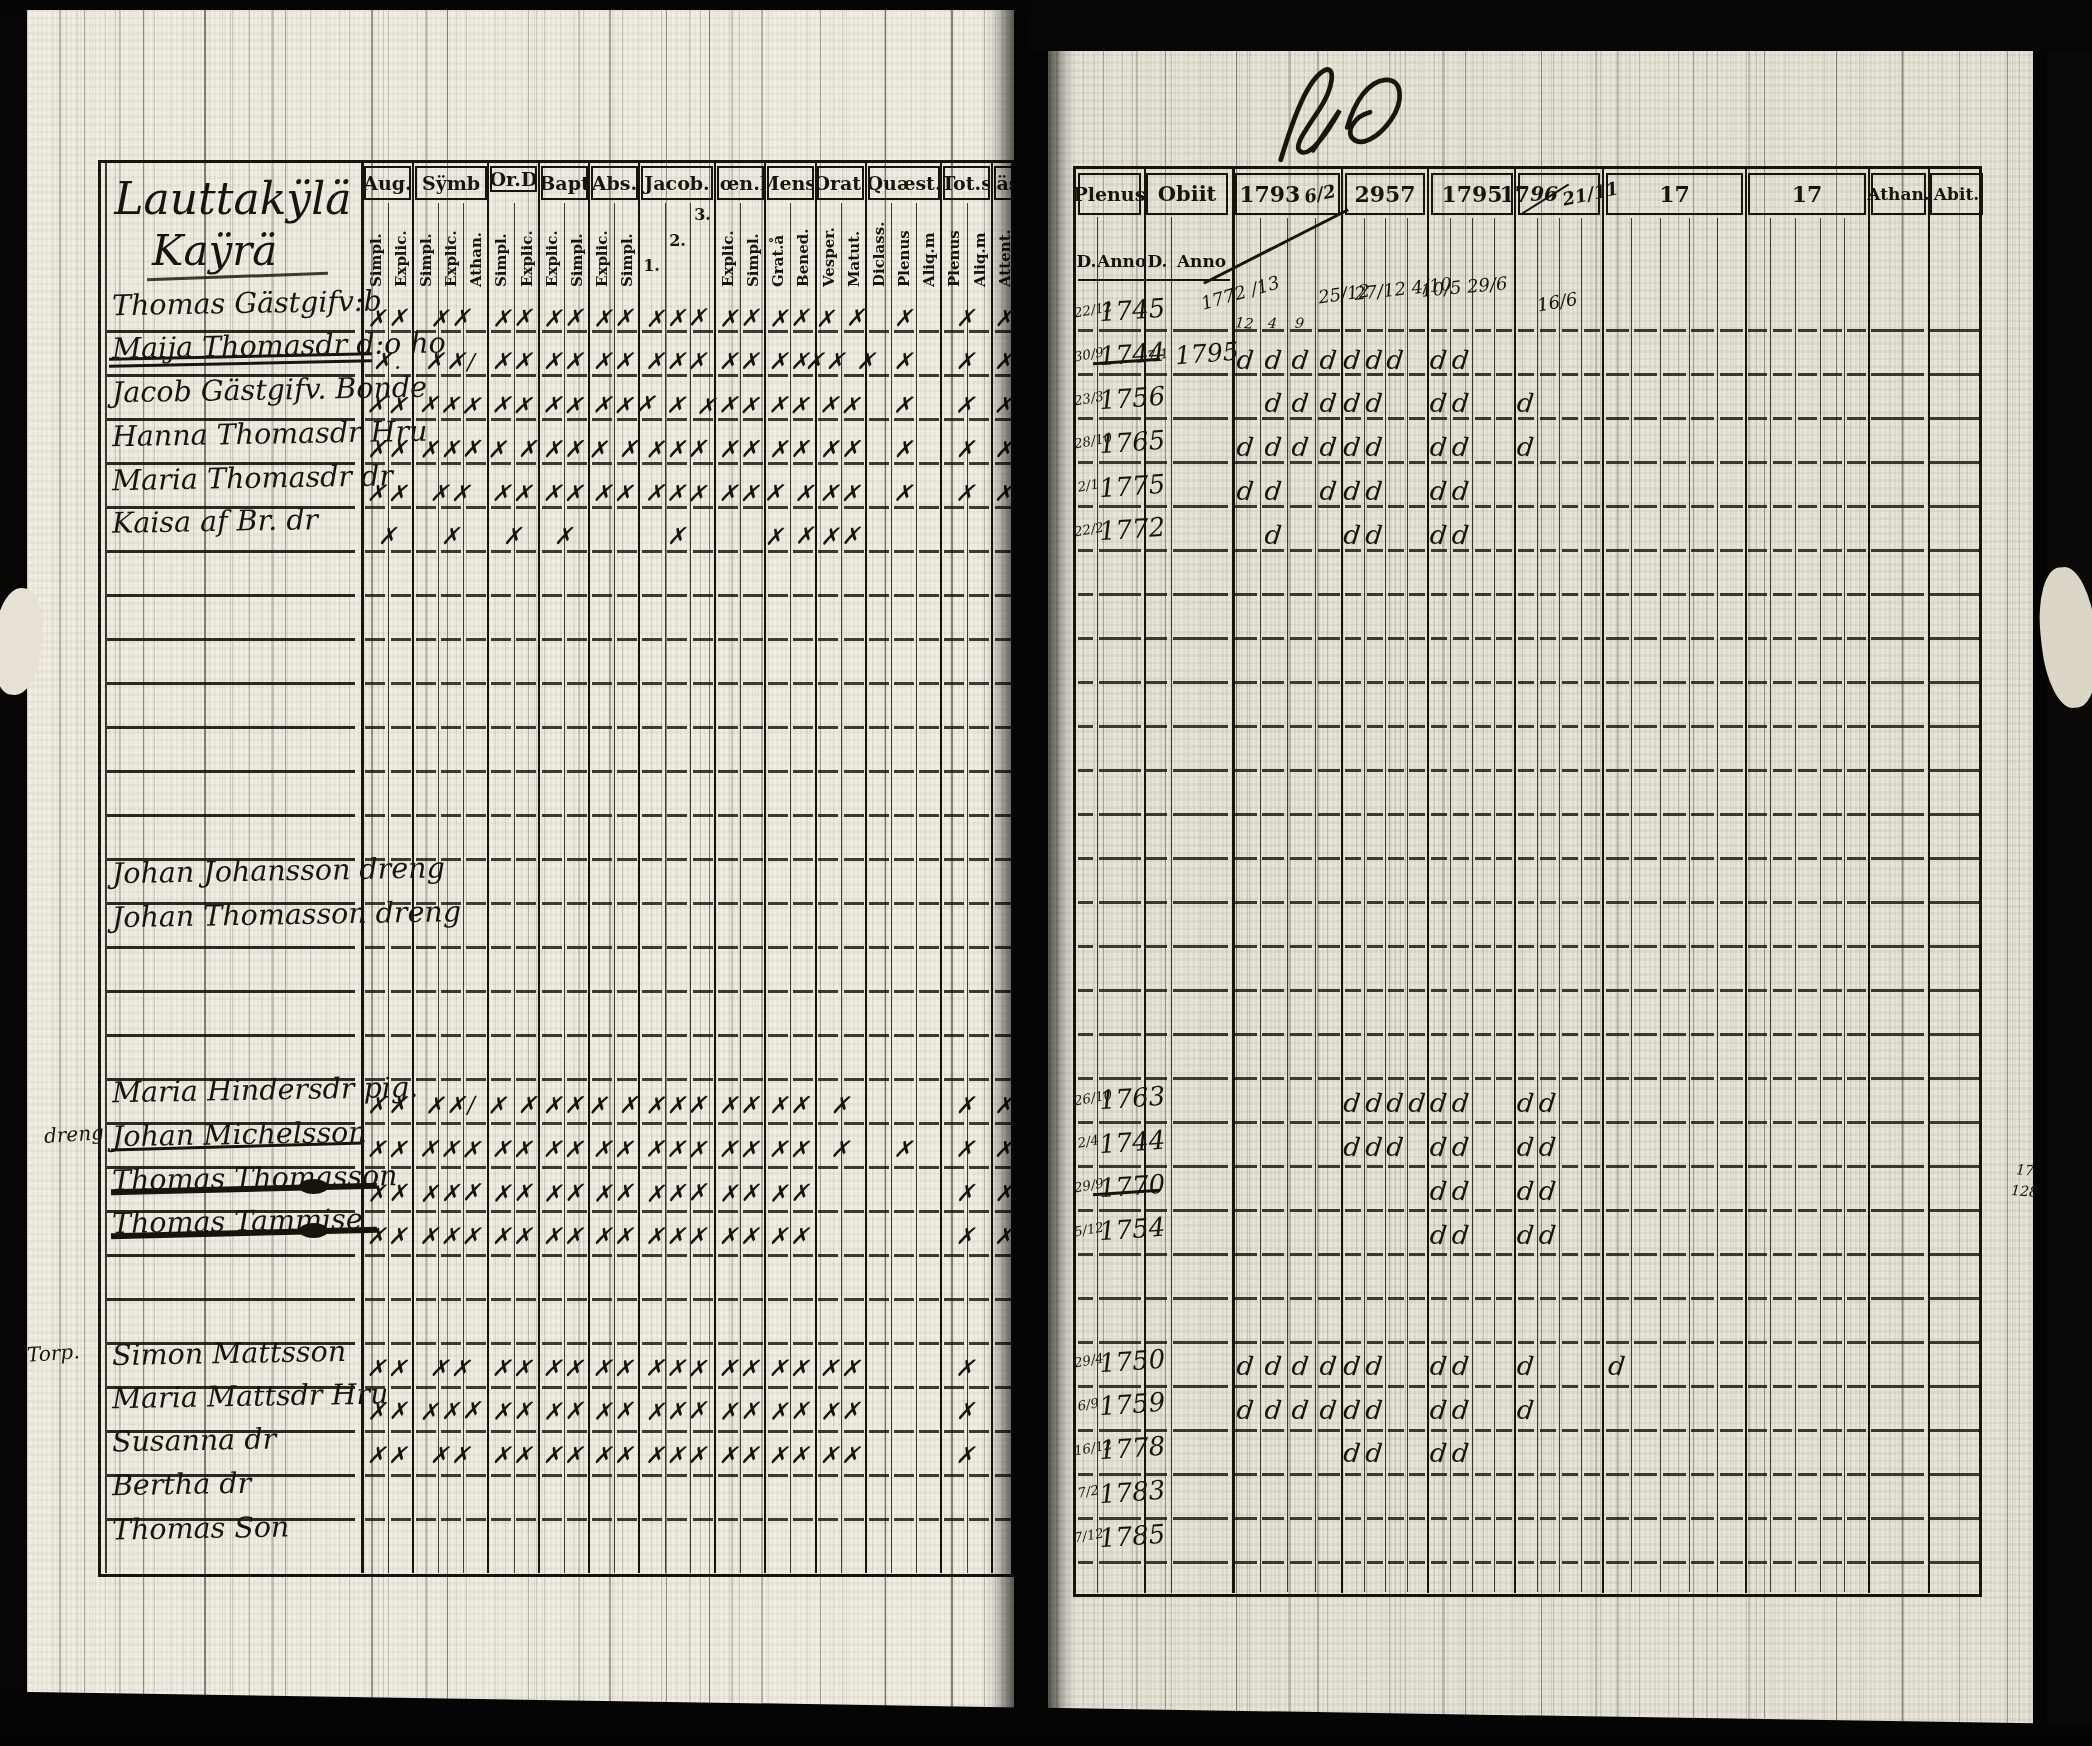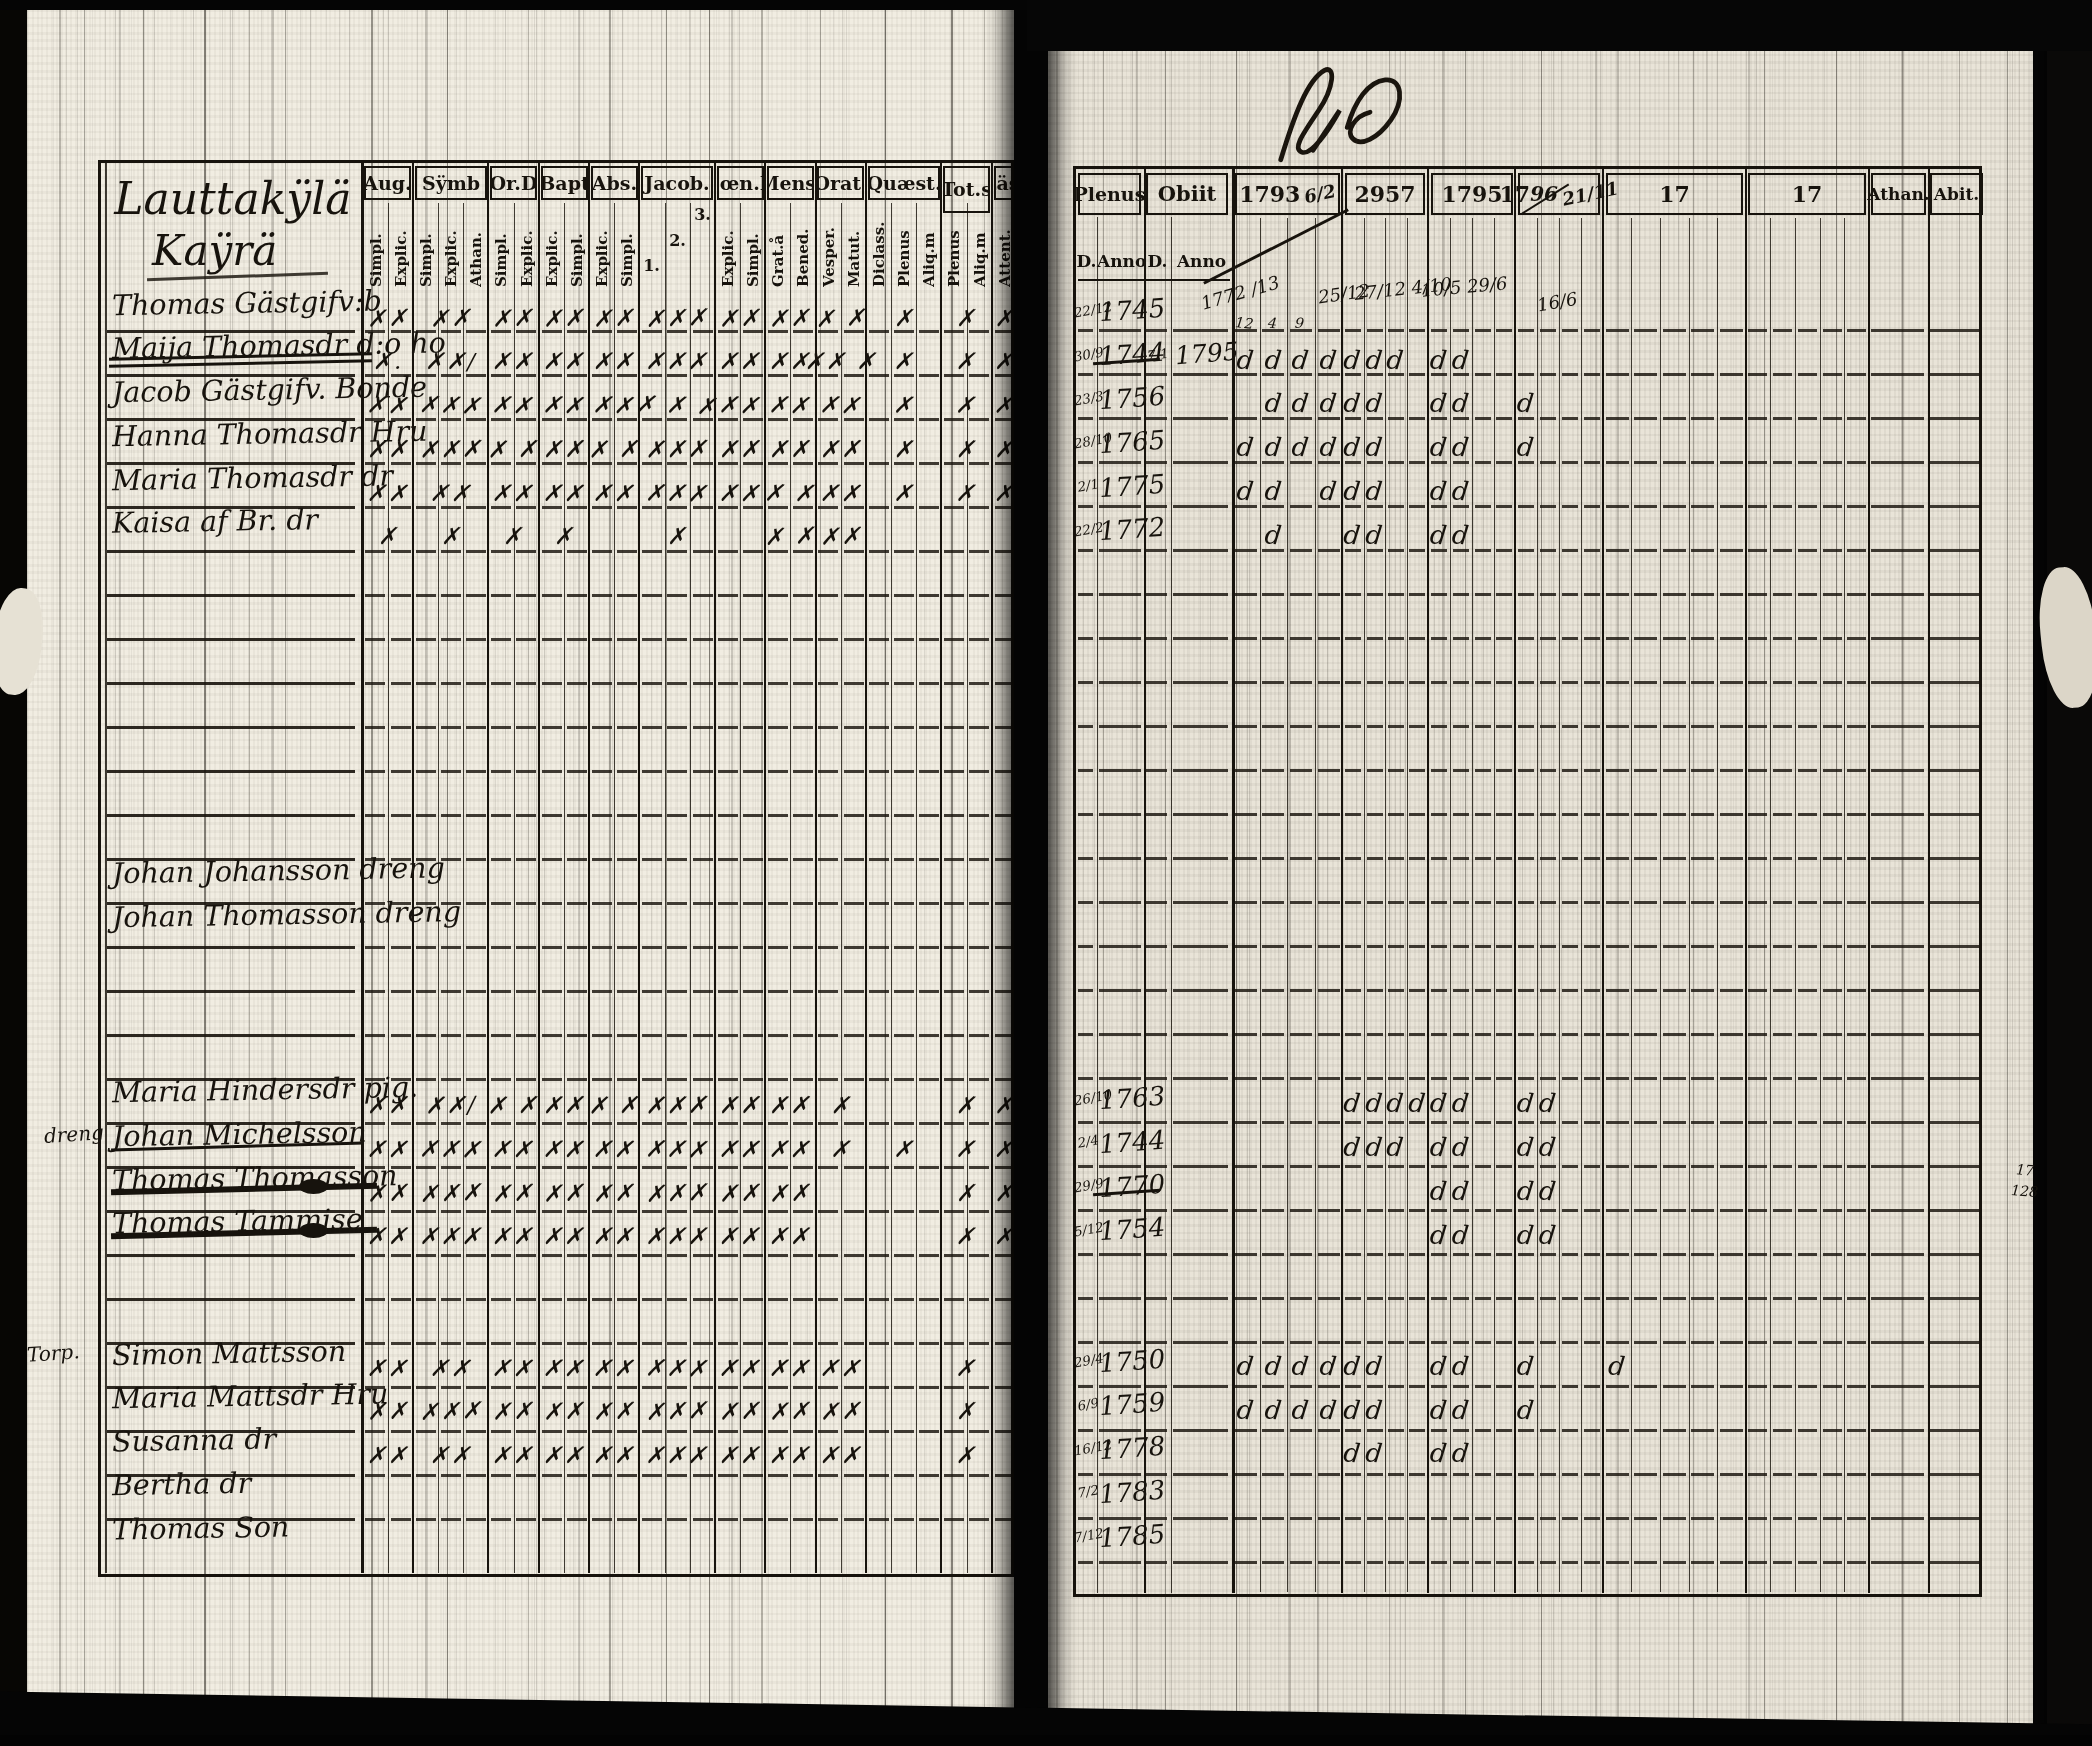--- a/index.html
+++ b/index.html
@@ -87,21 +87,21 @@
       <div class="abs pr" style="left: 314px; top: 2.9px; width: 72px; height: 34px; border: 2.4px solid rgb(23, 19, 13); display: flex; align-items: center; justify-content: center; font-size: 19px; font-weight: bold; overflow: hidden;">Sÿmb</div>
       <div class="abs vtxt pr" style="left: 313px; top: 42px; width: 23px; height: 82px; font-size: 15px; font-weight: bold; display: flex; align-items: center; justify-content: flex-start; overflow: hidden;">Simpl.</div>
       <div class="abs" style="left: 315px; top: 126px; width: 19.5px; height: 1269px; background: repeating-linear-gradient(transparent 0px, transparent 41px, rgba(24, 19, 12, 0.82) 41px, rgba(24, 19, 12, 0.82) 44px);"></div>
       <div class="abs" style="left: 337px; top: 40px; width: 1px; height: 1370px; background: rgba(24, 19, 12, 0.82);"></div>
       <div class="abs vtxt pr" style="left: 338px; top: 42px; width: 23px; height: 82px; font-size: 15px; font-weight: bold; display: flex; align-items: center; justify-content: flex-start; overflow: hidden;">Explic.</div>
       <div class="abs" style="left: 340px; top: 126px; width: 19.5px; height: 1269px; background: repeating-linear-gradient(transparent 0px, transparent 41px, rgba(24, 19, 12, 0.82) 41px, rgba(24, 19, 12, 0.82) 44px);"></div>
       <div class="abs" style="left: 362px; top: 40px; width: 1px; height: 1370px; background: rgba(24, 19, 12, 0.82);"></div>
       <div class="abs vtxt pr" style="left: 363px; top: 42px; width: 23px; height: 82px; font-size: 15px; font-weight: bold; display: flex; align-items: center; justify-content: flex-start; overflow: hidden;">Athan.</div>
       <div class="abs" style="left: 365px; top: 126px; width: 19.5px; height: 1269px; background: repeating-linear-gradient(transparent 0px, transparent 41px, rgba(24, 19, 12, 0.82) 41px, rgba(24, 19, 12, 0.82) 44px);"></div>
       <div class="abs" style="left: 386px; top: 0px; width: 2.4px; height: 1410px; background: rgb(23, 19, 13);"></div>
-      <div class="abs pr" style="left: 389px; top: 2.9px; width: 47px; height: 34px; border: 2.4px solid rgb(23, 19, 13); display: flex; align-items: center; justify-content: center; font-size: 19px; font-weight: bold; overflow: hidden;">Or.D</div>
+      <div class="abs pr" style="left: 389px; top: 2.9px; width: 47px; height: 26px; border: 2.4px solid rgb(23, 19, 13); display: flex; align-items: center; justify-content: center; font-size: 19px; font-weight: bold; overflow: hidden;">Or.D</div>
       <div class="abs vtxt pr" style="left: 388px; top: 42px; width: 23px; height: 82px; font-size: 15px; font-weight: bold; display: flex; align-items: center; justify-content: flex-start; overflow: hidden;">Simpl.</div>
       <div class="abs" style="left: 390px; top: 126px; width: 19.5px; height: 1269px; background: repeating-linear-gradient(transparent 0px, transparent 41px, rgba(24, 19, 12, 0.82) 41px, rgba(24, 19, 12, 0.82) 44px);"></div>
       <div class="abs" style="left: 413px; top: 40px; width: 1px; height: 1370px; background: rgba(24, 19, 12, 0.82);"></div>
       <div class="abs vtxt pr" style="left: 414px; top: 42px; width: 23px; height: 82px; font-size: 15px; font-weight: bold; display: flex; align-items: center; justify-content: flex-start; overflow: hidden;">Explic.</div>
       <div class="abs" style="left: 415px; top: 126px; width: 19.5px; height: 1269px; background: repeating-linear-gradient(transparent 0px, transparent 41px, rgba(24, 19, 12, 0.82) 41px, rgba(24, 19, 12, 0.82) 44px);"></div>
       <div class="abs" style="left: 437px; top: 0px; width: 2.4px; height: 1410px; background: rgb(23, 19, 13);"></div>
       <div class="abs pr" style="left: 440px; top: 2.9px; width: 47px; height: 34px; border: 2.4px solid rgb(23, 19, 13); display: flex; align-items: center; justify-content: center; font-size: 19px; font-weight: bold; overflow: hidden;">Bapt</div>
       <div class="abs vtxt pr" style="left: 439px; top: 42px; width: 23px; height: 82px; font-size: 15px; font-weight: bold; display: flex; align-items: center; justify-content: flex-start; overflow: hidden;">Explic.</div>
       <div class="abs" style="left: 441px; top: 126px; width: 19.5px; height: 1269px; background: repeating-linear-gradient(transparent 0px, transparent 41px, rgba(24, 19, 12, 0.82) 41px, rgba(24, 19, 12, 0.82) 44px);"></div>
       <div class="abs" style="left: 463px; top: 40px; width: 1px; height: 1370px; background: rgba(24, 19, 12, 0.82);"></div>
@@ -149,21 +149,21 @@
       <div class="abs pr" style="left: 767px; top: 2.9px; width: 72px; height: 34px; border: 2.4px solid rgb(23, 19, 13); display: flex; align-items: center; justify-content: center; font-size: 19px; font-weight: bold; overflow: hidden;">Quæst.</div>
       <div class="abs vtxt pr" style="left: 766px; top: 42px; width: 23px; height: 82px; font-size: 15px; font-weight: bold; display: flex; align-items: center; justify-content: flex-start; overflow: hidden;">Diclass.</div>
       <div class="abs" style="left: 768px; top: 126px; width: 19.5px; height: 1269px; background: repeating-linear-gradient(transparent 0px, transparent 41px, rgba(24, 19, 12, 0.82) 41px, rgba(24, 19, 12, 0.82) 44px);"></div>
       <div class="abs" style="left: 790px; top: 40px; width: 1px; height: 1370px; background: rgba(24, 19, 12, 0.82);"></div>
       <div class="abs vtxt pr" style="left: 791px; top: 42px; width: 23px; height: 82px; font-size: 15px; font-weight: bold; display: flex; align-items: center; justify-content: flex-start; overflow: hidden;">Plenus</div>
       <div class="abs" style="left: 793px; top: 126px; width: 19.5px; height: 1269px; background: repeating-linear-gradient(transparent 0px, transparent 41px, rgba(24, 19, 12, 0.82) 41px, rgba(24, 19, 12, 0.82) 44px);"></div>
       <div class="abs" style="left: 815px; top: 40px; width: 1px; height: 1370px; background: rgba(24, 19, 12, 0.82);"></div>
       <div class="abs vtxt pr" style="left: 816px; top: 42px; width: 23px; height: 82px; font-size: 15px; font-weight: bold; display: flex; align-items: center; justify-content: flex-start; overflow: hidden;">Aliq.m</div>
       <div class="abs" style="left: 818px; top: 126px; width: 19.5px; height: 1269px; background: repeating-linear-gradient(transparent 0px, transparent 41px, rgba(24, 19, 12, 0.82) 41px, rgba(24, 19, 12, 0.82) 44px);"></div>
       <div class="abs" style="left: 839px; top: 0px; width: 2.4px; height: 1410px; background: rgb(23, 19, 13);"></div>
-      <div class="abs pr" style="left: 842px; top: 2.9px; width: 47px; height: 47px; border: 2.4px solid rgb(23, 19, 13); display: flex; align-items: center; justify-content: center; font-size: 19px; font-weight: bold; overflow: hidden; text-align: right;">Tot.s</div>
+      <div class="abs pr" style="left: 842px; top: 2.9px; width: 47px; height: 34px; border: 2.4px solid rgb(23, 19, 13); display: flex; align-items: center; justify-content: center; font-size: 19px; font-weight: bold; overflow: hidden; text-align: right;">Tot.s</div>
       <div class="abs vtxt pr" style="left: 841px; top: 42px; width: 23px; height: 82px; font-size: 15px; font-weight: bold; display: flex; align-items: center; justify-content: flex-start; overflow: hidden;">Plenus</div>
       <div class="abs" style="left: 843px; top: 126px; width: 19.5px; height: 1269px; background: repeating-linear-gradient(transparent 0px, transparent 41px, rgba(24, 19, 12, 0.82) 41px, rgba(24, 19, 12, 0.82) 44px);"></div>
       <div class="abs" style="left: 866px; top: 40px; width: 1px; height: 1370px; background: rgba(24, 19, 12, 0.82);"></div>
       <div class="abs vtxt pr" style="left: 867px; top: 42px; width: 23px; height: 82px; font-size: 15px; font-weight: bold; display: flex; align-items: center; justify-content: flex-start; overflow: hidden;">Aliq.m</div>
       <div class="abs" style="left: 868px; top: 126px; width: 19.5px; height: 1269px; background: repeating-linear-gradient(transparent 0px, transparent 41px, rgba(24, 19, 12, 0.82) 41px, rgba(24, 19, 12, 0.82) 44px);"></div>
       <div class="abs" style="left: 890px; top: 0px; width: 2.4px; height: 1410px; background: rgb(23, 19, 13);"></div>
       <div class="abs pr" style="left: 893px; top: 2.9px; width: 21.4px; height: 34px; border: 2.4px solid rgb(23, 19, 13); display: flex; align-items: center; justify-content: center; font-size: 19px; font-weight: bold; overflow: hidden;">Läs.</div>
       <div class="abs vtxt pr" style="left: 892px; top: 42px; width: 23px; height: 82px; font-size: 15px; font-weight: bold; display: flex; align-items: center; justify-content: flex-start; overflow: hidden;">Attent.</div>
       <div class="abs" style="left: 894px; top: 126px; width: 19.5px; height: 1269px; background: repeating-linear-gradient(transparent 0px, transparent 41px, rgba(24, 19, 12, 0.82) 41px, rgba(24, 19, 12, 0.82) 44px);"></div>
       <div class="abs" style="left: 5.7px; top: 126px; width: 248px; height: 1269px; background: repeating-linear-gradient(transparent 0px, transparent 41px, rgba(24, 19, 12, 0.9) 41px, rgba(24, 19, 12, 0.9) 44px);"></div>

